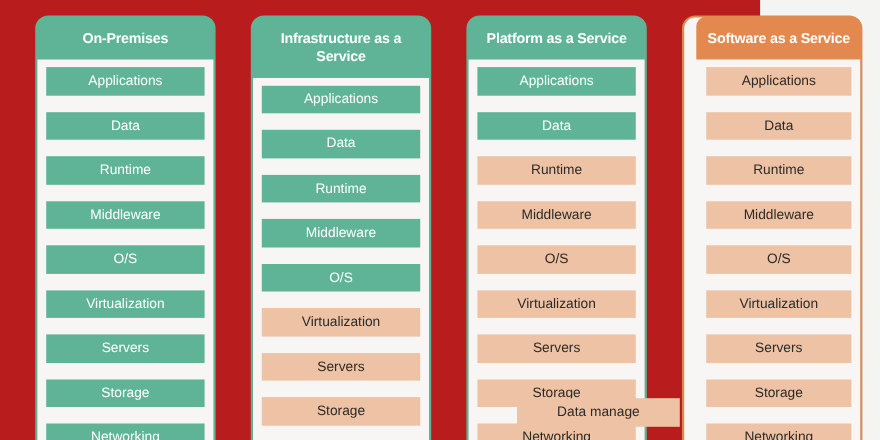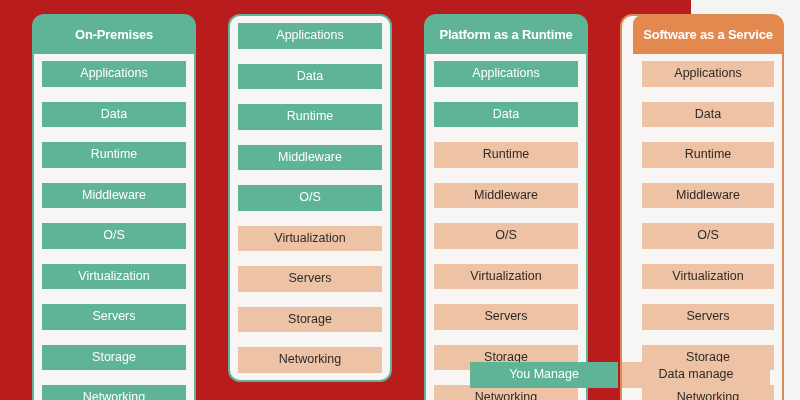--- a/index.html
+++ b/index.html
@@ -126,34 +126,35 @@
           <div class="row you">Runtime</div>
           <div class="row you">Middleware</div>
           <div class="row you">O/S</div>
           <div class="row you">Virtualization</div>
           <div class="row you">Servers</div>
           <div class="row you">Storage</div>
           <div class="row you">Networking</div>
         </div>
       </div>
       <div class="card">
+        <div class="card-header">Infrastructure as a Service</div>
         <div class="rows">
           <div class="row you">Applications</div>
           <div class="row you">Data</div>
           <div class="row you">Runtime</div>
           <div class="row you">Middleware</div>
           <div class="row you">O/S</div>
           <div class="row other">Virtualization</div>
           <div class="row other">Servers</div>
           <div class="row other">Storage</div>
           <div class="row other">Networking</div>
         </div>
       </div>
       <div class="card">
-        <div class="card-header">Platform as a Runtime</div>
+        <div class="card-header">Platform as a Service</div>
         <div class="rows">
           <div class="row you">Applications</div>
           <div class="row you">Data</div>
           <div class="row other">Runtime</div>
           <div class="row other">Middleware</div>
           <div class="row other">O/S</div>
           <div class="row other">Virtualization</div>
           <div class="row other">Servers</div>
           <div class="row other">Storage</div>
           <div class="row other">Networking</div>
@@ -168,16 +169,15 @@
           <div class="row other">Middleware</div>
           <div class="row other">O/S</div>
           <div class="row other">Virtualization</div>
           <div class="row other">Servers</div>
           <div class="row other">Storage</div>
           <div class="row other">Networking</div>
         </div>
       </div>
     </div>
   <div class="legend">
-      <div class="legend-item you">You Manage</div>
       <div class="legend-item other">Data manage</div>
     </div>
 </div>
 
 </body></html>

